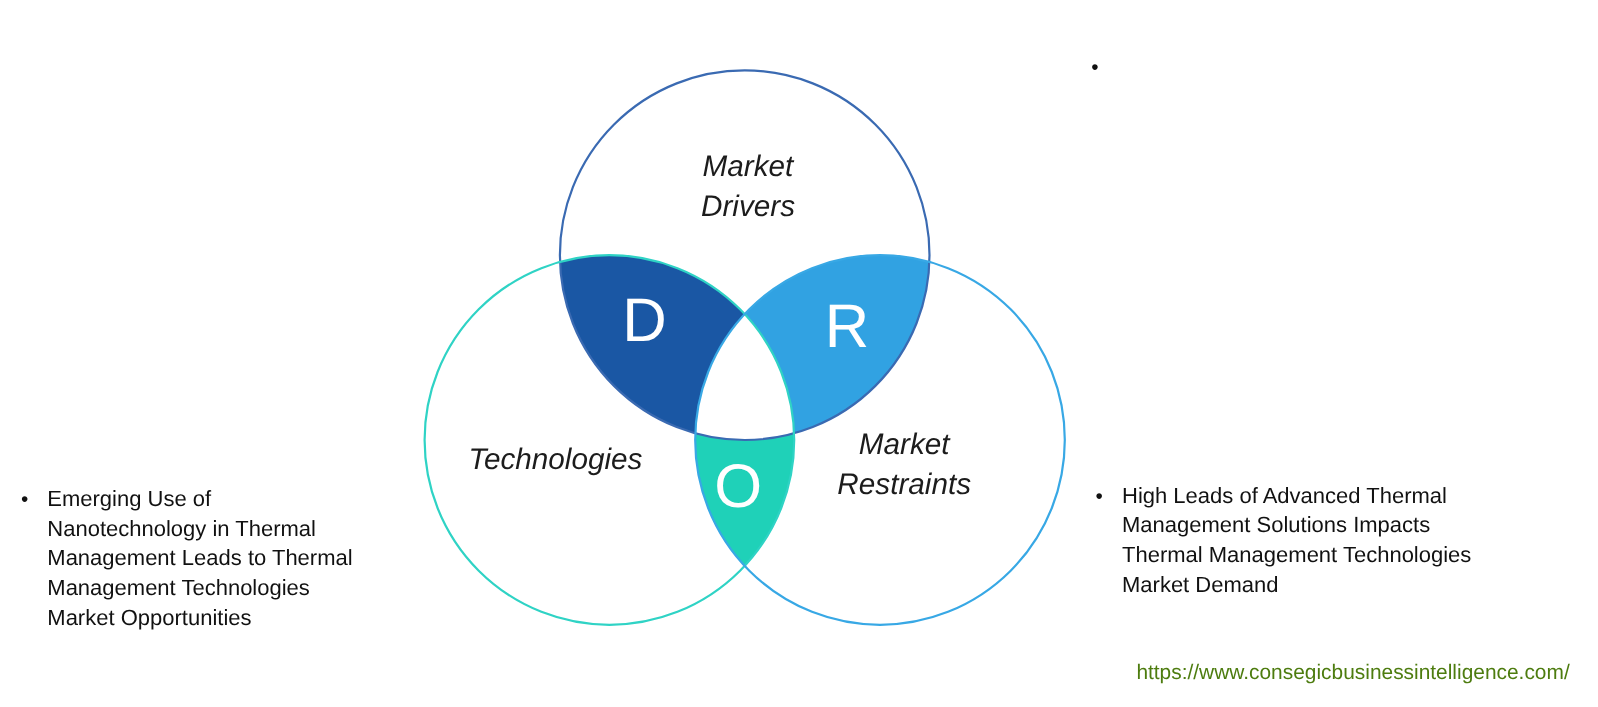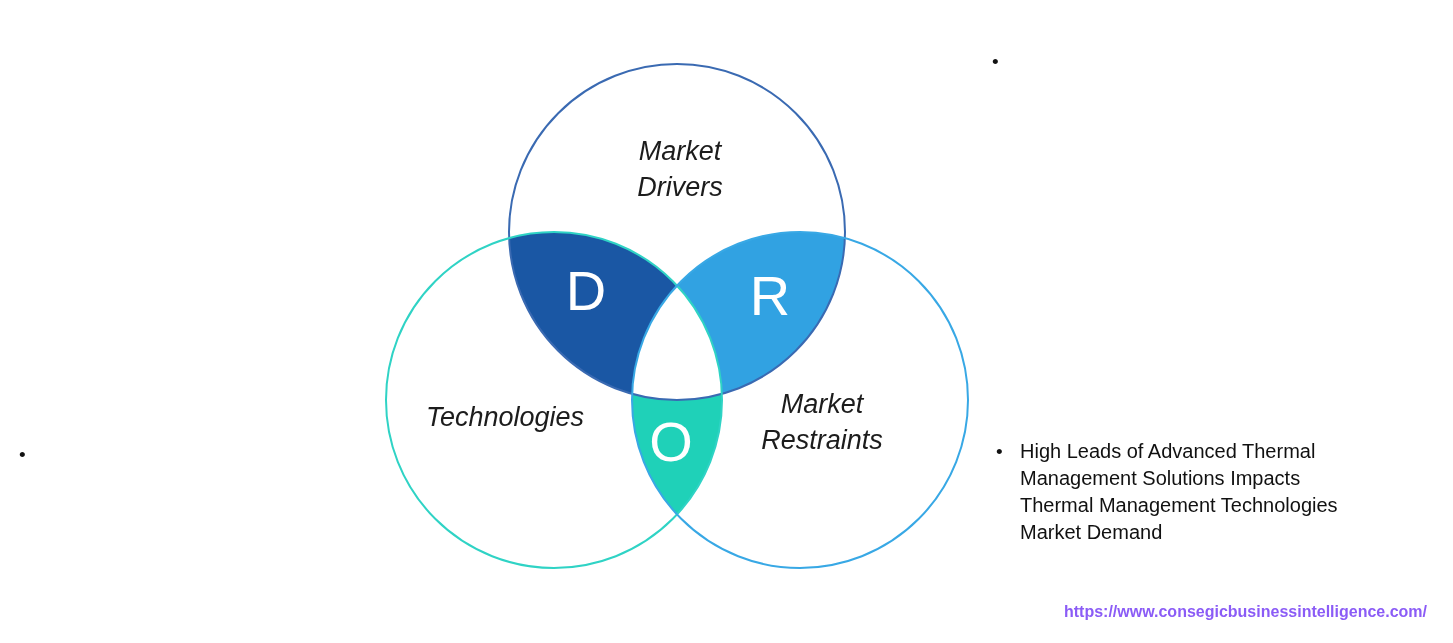--- a/index.html
+++ b/index.html
@@ -58,25 +58,25 @@
     font-size: 19px;
     line-height: 27px;
   }
   .bullet-text {
     white-space: pre-line;
   }
   .footer-url {
     position: absolute;
     right: 26px;
     top: 600px;
-    font-size: 16px;
+    font-size: 19px;
     line-height: 24px;
-    color: #8b5cf6;
+    color: #4d7c0f;
     text-decoration: none;
-    font-weight: 700;
+    font-weight: 400;
   }
 </style>
 </head>
 <body>
 
 <div class="stage">
 
   <svg class="venn-svg" viewBox="0 0 1453 643">
     <defs>
       <clipPath id="clipTop">
@@ -126,20 +126,25 @@
   <div class="venn-letter" style="left:770px; top:296px;">R</div>
 
   <div class="venn-letter" style="left:671px; top:442px;">O</div>
 
   <div class="bullet-block" style="left:992px; top:48px; width:430px;">
     <span class="bullet-dot">•</span>
   </div>
 
   <div class="bullet-block" style="left:19px; top:441px; width:370px;">
     <span class="bullet-dot">•</span>
+    <div class="bullet-text">Emerging Use of
+Nanotechnology in Thermal
+Management Leads to Thermal
+Management Technologies
+Market Opportunities</div>
   </div>
 
   <div class="bullet-block" style="left:996px; top:438px; width:430px;">
     <span class="bullet-dot">•</span>
     <div class="bullet-text">High Leads of Advanced Thermal
 Management Solutions Impacts
 Thermal Management Technologies
 Market Demand</div>
   </div>
 

